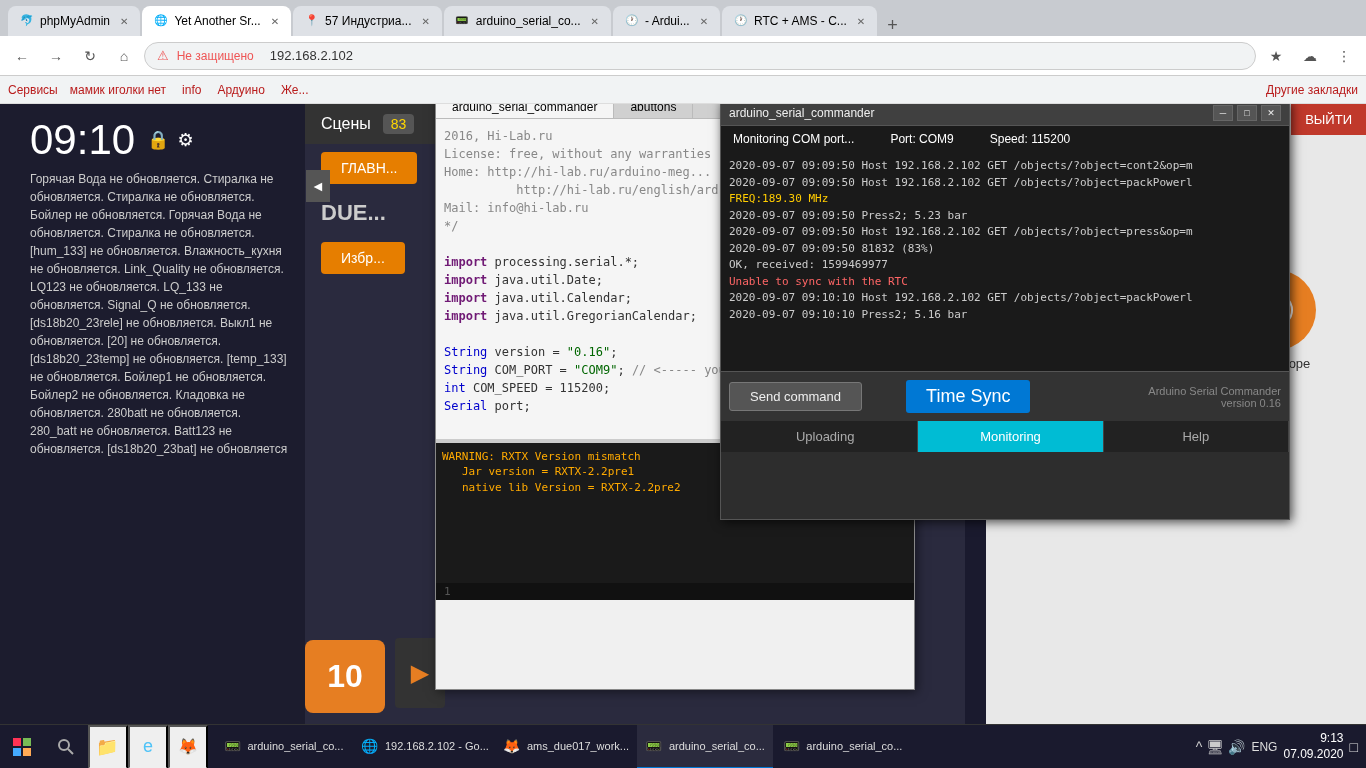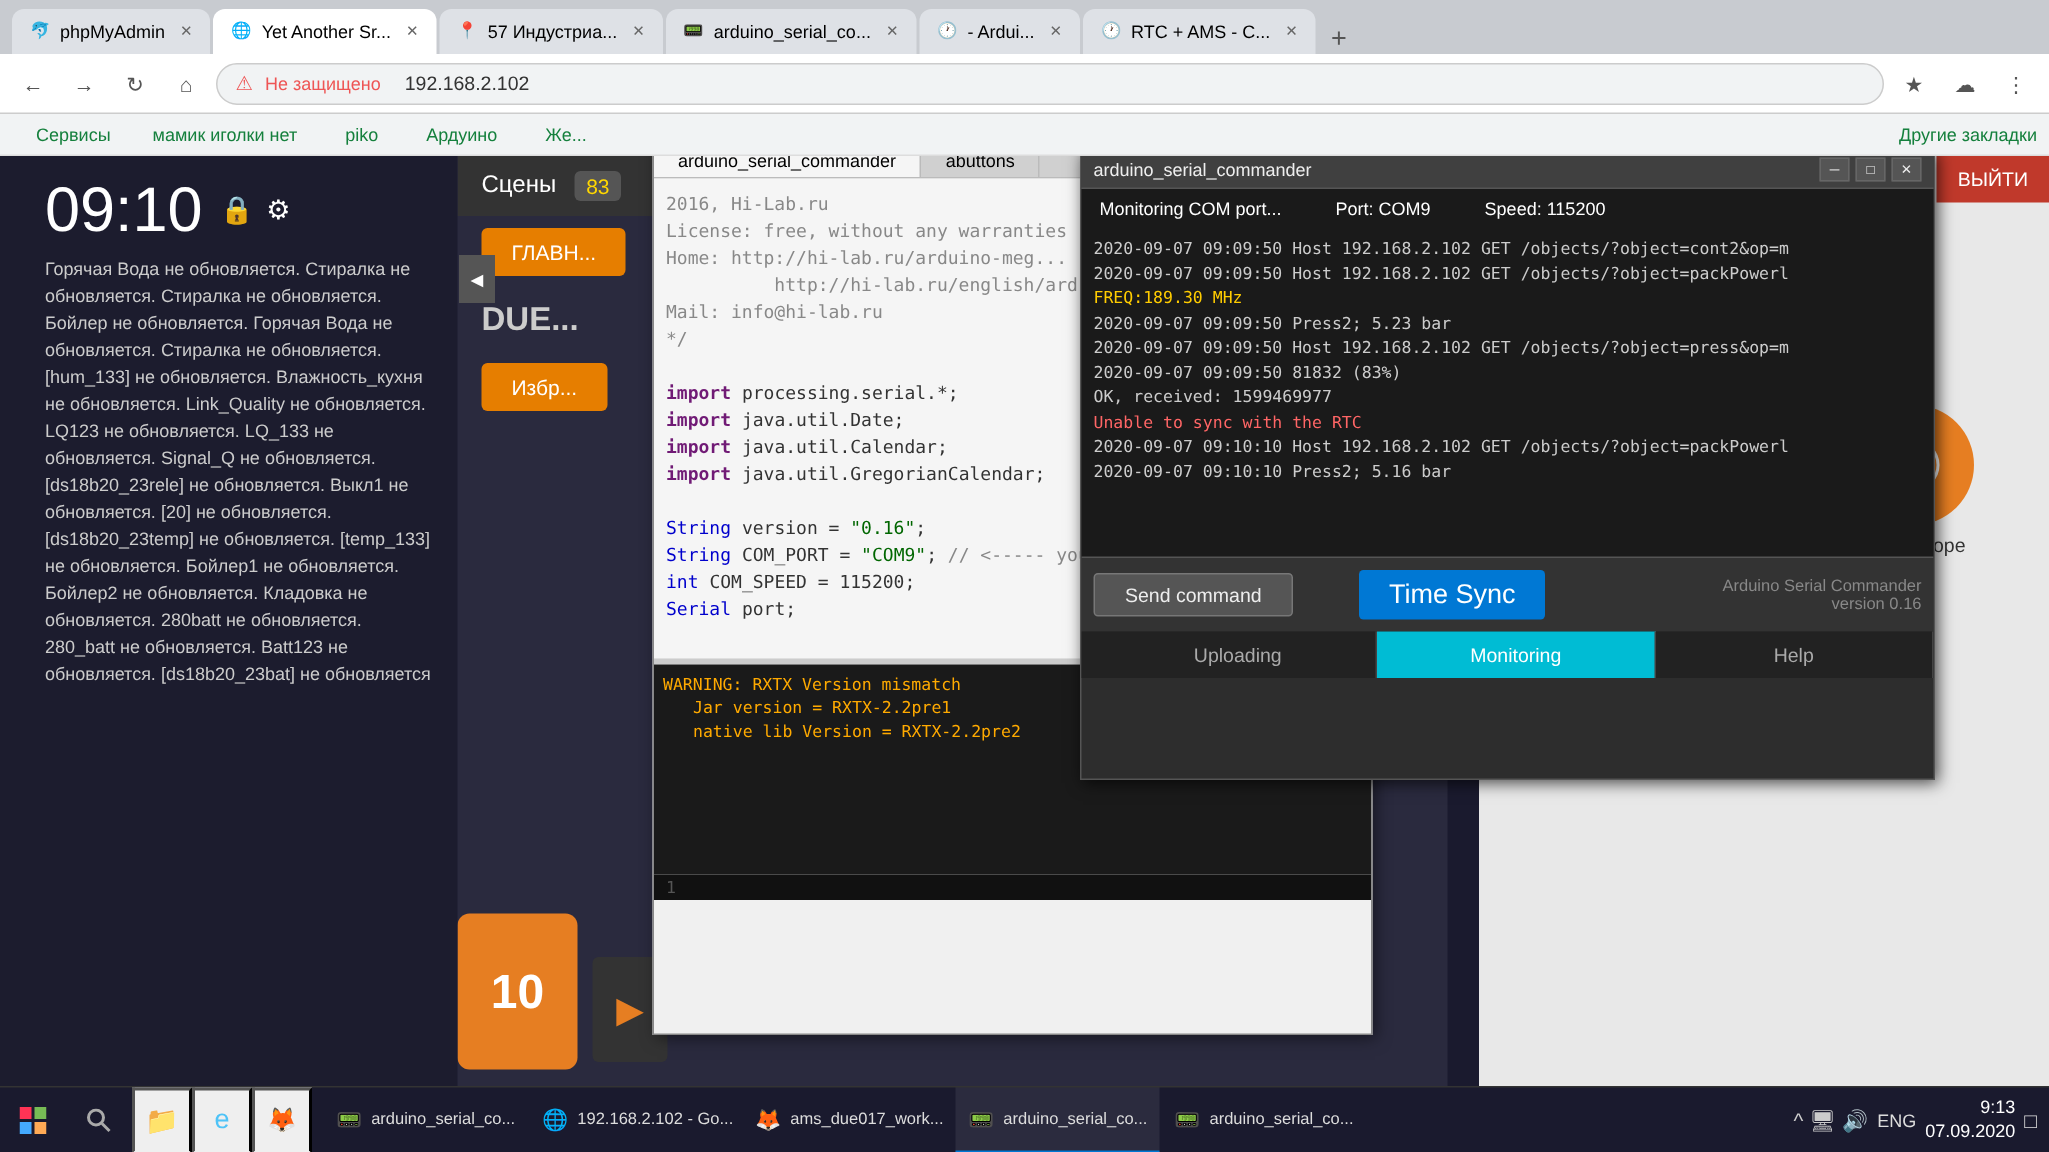--- a/index.html
+++ b/index.html
@@ -12,21 +12,21 @@
     .tab.active { background: #fff; }
     .tab-favicon { width: 14px; height: 14px; font-size: 11px; }
     .tab-title { white-space: nowrap; overflow: hidden; text-overflow: ellipsis; max-width: 120px; }
     .tab-close { margin-left: 4px; color: #666; font-size: 10px; cursor: pointer; }
     .tab-new { background: none; border: none; font-size: 18px; color: #555; cursor: pointer; padding: 0 8px; }
     .nav-bar { display: flex; align-items: center; height: 40px; background: #fff; padding: 0 8px; gap: 6px; border-bottom: 1px solid #ccc; }
     .nav-btn { background: none; border: none; font-size: 14px; color: #555; cursor: pointer; width: 28px; height: 28px; border-radius: 50%; display: flex; align-items: center; justify-content: center; }
     .address-bar { flex: 1; height: 28px; border: 1px solid #ccc; border-radius: 14px; padding: 0 12px; font-size: 13px; background: #f1f3f4; display: flex; align-items: center; gap: 8px; }
     .address-text { font-size: 13px; color: #333; }
     .bookmarks-bar { height: 28px; background: #f1f3f4; display: flex; align-items: center; padding: 0 8px; gap: 12px; border-bottom: 1px solid #ddd; font-size: 12px; }
-    .bookmark-item { color: #15803d; cursor: pointer; white-space: nowrap; margin-left: 16px; }
+    .bookmark-item { color: #b91c1c; cursor: pointer; white-space: nowrap; }
 
     
     .smart-home-panel { position: absolute; top: 104px; left: 0; width: 305px; height: 664px; background: #1c1c2e; color: #fff; overflow: hidden; padding-left: 14px; }
     .time-display { padding: 12px 16px 4px; font-size: 42px; font-weight: 300; color: #fff; display: flex; align-items: center; gap: 12px; }
     .time-icons { display: flex; gap: 8px; align-items: center; }
     .time-icon { font-size: 18px; }
     .status-text { padding: 2px 16px 8px; font-size: 12px; color: #ccc; line-height: 1.5; }
     .nav-arrow { position: absolute; left: 306px; top: 170px; background: #555; color: #fff; border: none; font-size: 14px; padding: 8px 5px; cursor: pointer; z-index: 10; }
 
     
@@ -148,21 +148,21 @@
       <span style="color:#e55; font-size:12px;">Не защищено</span>
       <span class="address-text" style="margin-left:8px;">192.168.2.102</span>
     </div>
     <button class="nav-btn">★</button>
     <button class="nav-btn">☁</button>
     <button class="nav-btn">⋮</button>
   </div>
   <div class="bookmarks-bar">
     <span class="bookmark-item">Сервисы</span>
     <span class="bookmark-item">мамик иголки нет</span>
-    <span class="bookmark-item" style="padding-left:4px;">piko</span>
+    <span class="bookmark-item" style="padding-left:4px;">info</span>
     <span class="bookmark-item" style="padding-left:4px;">Ардуино</span>
     <span class="bookmark-item" style="padding-left:4px;">Же...</span>
     <span style="margin-left:auto;" class="bookmark-item">Другие закладки</span>
   </div>
 </div>
 
 <div class="smart-home-panel">
   <div class="time-display">
     <span>09:10</span>
     <div class="time-icons">
@@ -181,21 +181,21 @@
 
 <div class="main-content">
   <div class="scene-header">
     <span style="color:#fff; font-size:16px;">Сцены</span>
     <span style="color:#ffd700; background:#555; padding:2px 8px; border-radius:4px; font-size:14px;">83</span>
   </div>
   <button class="glavnaya-btn">ГЛАВН...</button>
   <div style="padding:8px 16px; color:#ccc; font-size:22px; font-weight:bold;">DUE...</div>
   <button class="izbr-btn">Избр...</button>
 
-  <div style="position:absolute; bottom:55px; left:0; background:#e67e22; width:80px; height:104px; border-radius:8px; display:flex; align-items:center; justify-content:center; font-size:32px; color:#fff; font-weight:bold;">10</div>
+  <div style="position:absolute; bottom:55px; left:0; background:#e67e22; width:80px; height:73px; border-radius:8px; display:flex; align-items:center; justify-content:center; font-size:32px; color:#fff; font-weight:bold;">10</div>
 
   <div style="position:absolute; bottom:60px; left:90px; background:#333; width:50px; height:70px; display:flex; align-items:center; justify-content:center; border-radius:4px;">
     <span style="color:#e67e22; font-size:24px;">▶</span>
   </div>
 </div>
 
 <div class="bg-overlay"></div>
 
 <div style="position:absolute; top:270px; right:50px; text-align:center; z-index:10;">
   <div style="width:80px; height:80px; background:#e67e22; border-radius:50%; margin:0 auto; display:flex; align-items:center; justify-content:center;">

